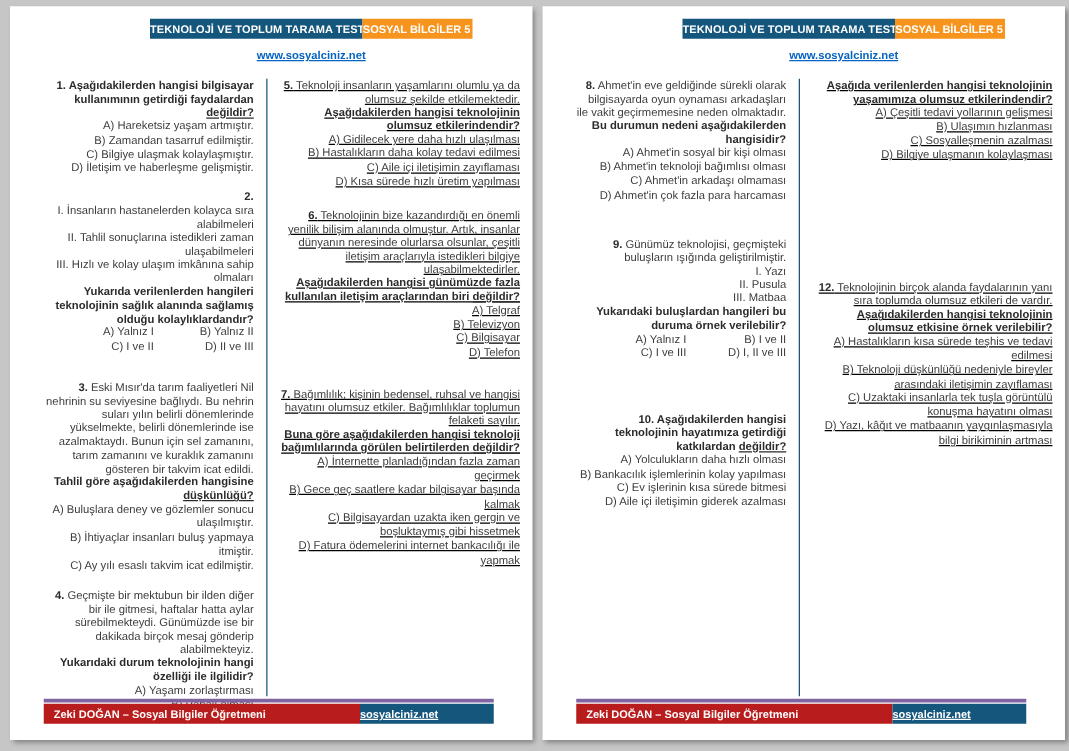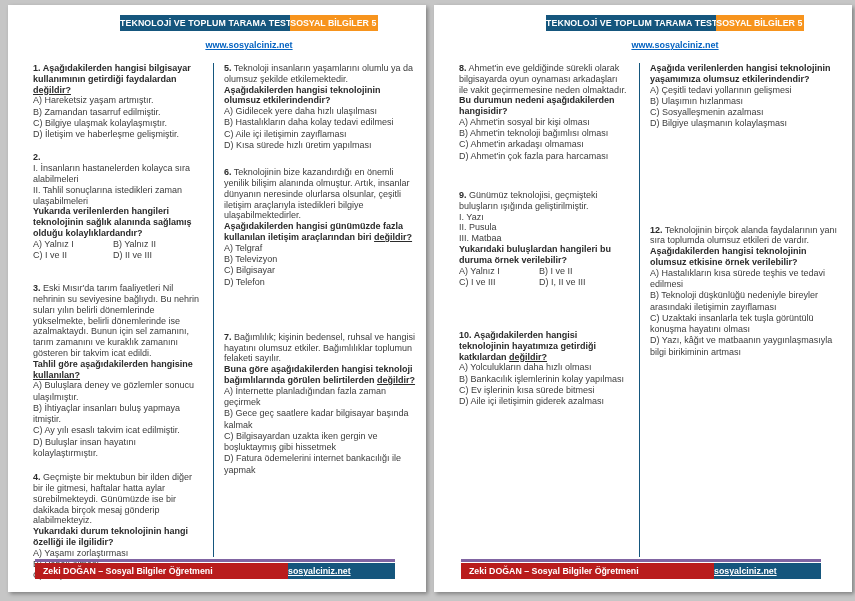--- a/index.html
+++ b/index.html
@@ -31,39 +31,39 @@
     font-weight:bold; font-size:8.8px; line-height:16px;
     text-align:left; white-space:nowrap; overflow:hidden;
   }
   .hdr-link-wrap { margin:3px 48px 0 112px; text-align:center; }
   a.hdr-link {
     color:#0563C1; font-size:9px; font-weight:bold;
     text-decoration:underline; cursor:pointer;
   }
 
   
-  .cols { display:flex; margin:11px 10px 0 25px; height:494px; }
+  .cols { display:flex; margin:11px 10px 0 25px; height:494px;text-align:right; }
   .col { box-sizing:border-box; }
   .col.c1 { width:47%; padding-right:10px; }
-  .col.c2 { width:53%; border-left:1.5px solid #15567D; padding-left:10px; }
+  .col.c2 { width:53%; border-left:1.5px solid #15567D; padding-left:10px;text-decoration:underline; }
 
   .q { margin-bottom:20px; }
   .p { font-size:9px; line-height:1.2; color:#3c3c3c; margin:0; }
   .p.b { font-weight:bold; color:#2b2b2b; }
   span.b { font-weight:bold; color:#2b2b2b; }
   span.u { text-decoration:underline; }
   .opt, .opt-row { font-size:9px; line-height:1.25; color:#3c3c3c; }
   .opt-cell { display:inline-block; width:47%; }
 
   
   [data-col="0.0"] .q:nth-child(1){ margin-bottom:12px; }
   [data-col="0.0"] .q:nth-child(2){ margin-bottom:22px; }
   [data-col="0.0"] .q:nth-child(3){ margin-bottom:13px; }
   [data-col="0.1"] .q:nth-child(1){ margin-bottom:16px; }
-  [data-col="0.1"] .q:nth-child(2){ margin-bottom:44px; }
+  [data-col="0.1"] .q:nth-child(2){ margin-bottom:22px; }
   [data-col="1.0"] .q:nth-child(1){ margin-bottom:28px; }
   [data-col="1.0"] .q:nth-child(2){ margin-bottom:42px; }
   [data-col="1.1"] .q:nth-child(1){ margin-bottom:95px; }
 
   
   .ftr { position:absolute; left:27px; bottom:13px; width:360px; }
   .ftr-rule { height:2.5px; background:#8064A2; margin-bottom:1.5px; }
   .ftr-bar { display:flex; height:16px; }
   .ftr-author {
     flex:0 0 253px; background:#b91c1c; color:#fff;
@@ -96,31 +96,31 @@
             <div class="p b"><span>1. Aşağıdakilerden hangisi bilgisayar kullanımının getirdiği faydalardan </span><span class="u">değildir?</span></div>
             <div class="opt">A) Hareketsiz yaşam artmıştır.</div>
             <div class="opt">B) Zamandan tasarruf edilmiştir.</div>
             <div class="opt">C) Bilgiye ulaşmak kolaylaşmıştır.</div>
             <div class="opt">D) İletişim ve haberleşme gelişmiştir.</div>
           </div>
           <div class="q">
             <div class="p b"><span>2.</span></div>
             <div class="p"><span>I. İnsanların hastanelerden kolayca sıra alabilmeleri</span></div>
             <div class="p"><span>II. Tahlil sonuçlarına istedikleri zaman ulaşabilmeleri</span></div>
+            <div class="p"><span>III. Hızlı ve kolay ulaşım imkânına sahip olmaları</span></div>
             <div class="p b"><span>Yukarıda verilenlerden hangileri teknolojinin sağlık alanında sağlamış olduğu kolaylıklardandır?</span></div>
             <div class="opt-row"><span class="opt-cell">A) Yalnız I</span><span class="opt-cell">B) Yalnız II</span></div>
             <div class="opt-row"><span class="opt-cell">C) I ve II</span><span class="opt-cell">D) II ve III</span></div>
           </div>
           <div class="q">
             <div class="p"><span class="b">3.</span><span> Eski Mısır'da tarım faaliyetleri Nil nehrinin su seviyesine bağlıydı. Bu nehrin suları yılın belirli dönemlerinde yükselmekte, belirli dönemlerinde ise azalmaktaydı. Bunun için sel zamanını, tarım zamanını ve kuraklık zamanını gösteren bir takvim icat edildi.</span></div>
-            <div class="p b"><span>Tahlil göre aşağıdakilerden hangisine </span><span class="u">kullanılan?</span></div>
+            <div class="p b"><span>Tahlil göre aşağıdakilerden hangisine </span><span class="u">düşkünlüğü?</span></div>
             <div class="opt">A) Buluşlara deney ve gözlemler sonucu ulaşılmıştır.</div>
             <div class="opt">B) İhtiyaçlar insanları buluş yapmaya itmiştir.</div>
             <div class="opt">C) Ay yılı esaslı takvim icat edilmiştir.</div>
-            <div class="opt">D) Buluşlar insan hayatını kolaylaştırmıştır.</div>
           </div>
           <div class="q">
             <div class="p"><span class="b">4.</span><span> Geçmişte bir mektubun bir ilden diğer bir ile gitmesi, haftalar hatta aylar sürebilmekteydi. Günümüzde ise bir dakikada birçok mesaj gönderip alabilmekteyiz.</span></div>
             <div class="p b"><span>Yukarıdaki durum teknolojinin hangi özelliği ile ilgilidir?</span></div>
             <div class="opt">A) Yaşamı zorlaştırması</div>
             <div class="opt">B) Pahalı olması</div>
             <div class="opt">C) Ulaşılabilir olması</div>
           </div>
         </div>
       <div class="col c2" data-col="0.1">

